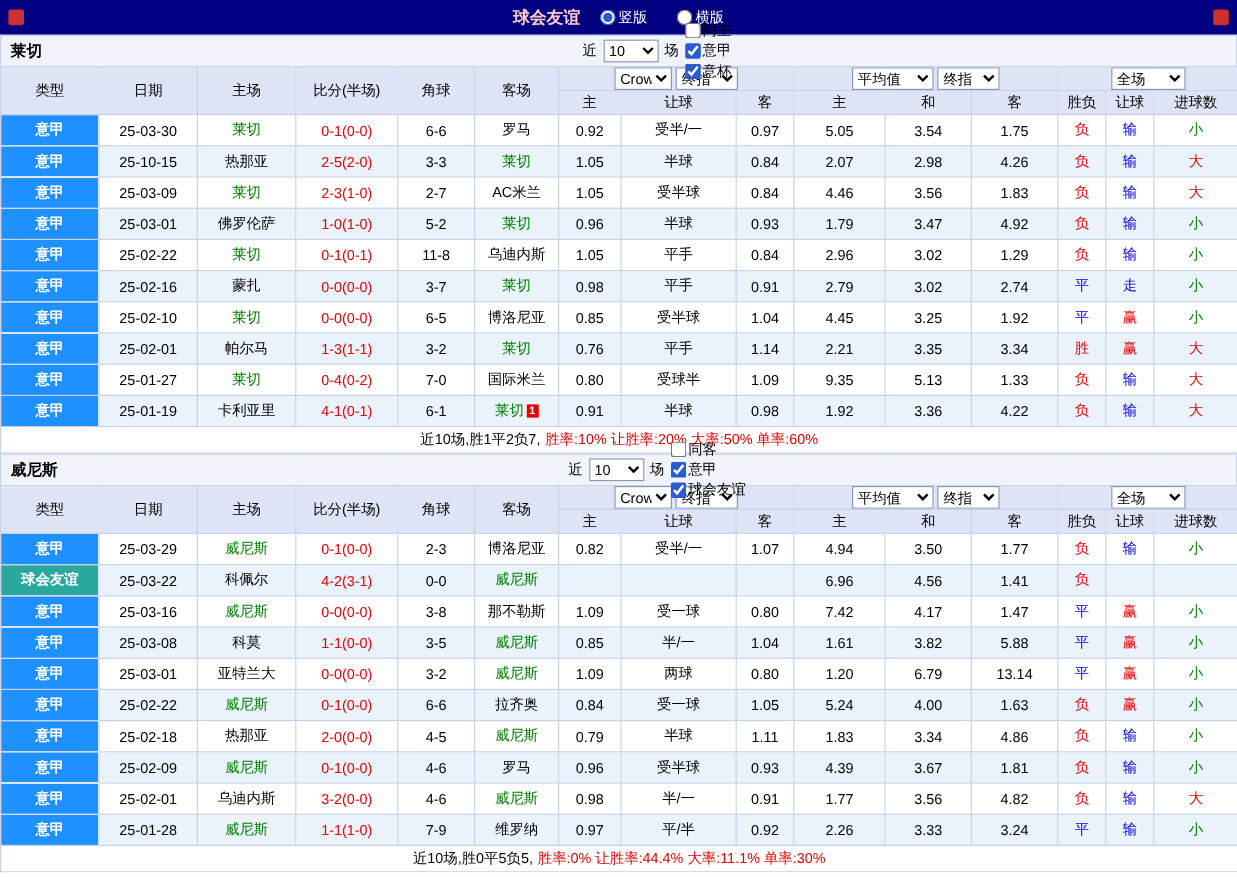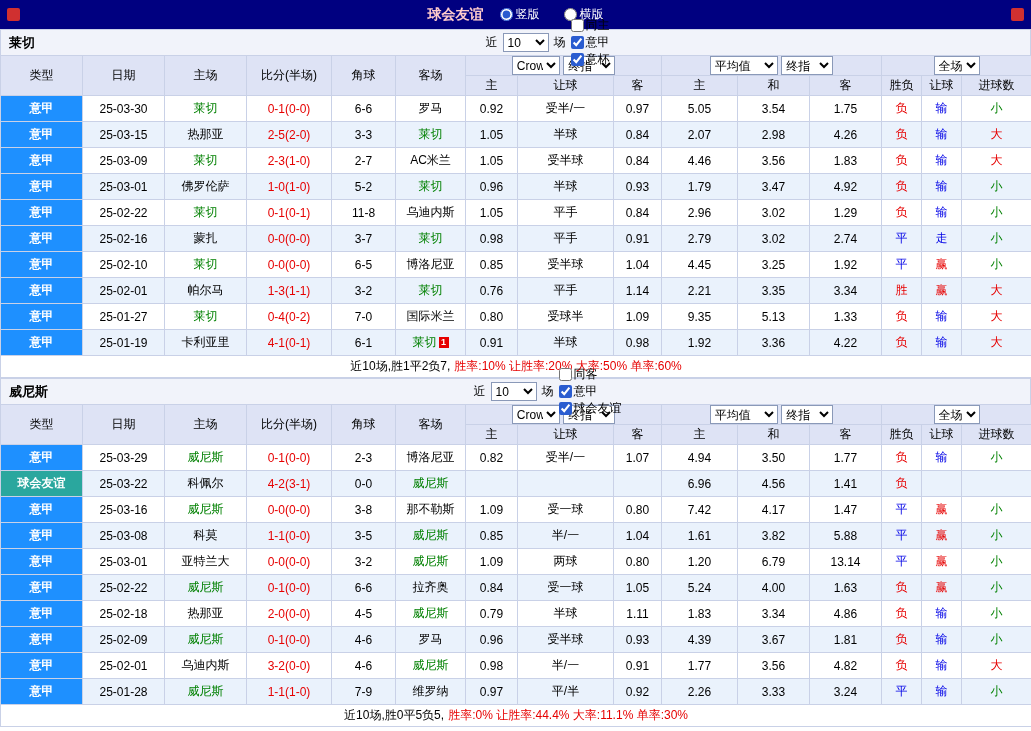--- a/index.html
+++ b/index.html
@@ -37,21 +37,21 @@
   .chk { display:flex; align-items:center; gap:2px; }
   select {
     font-size:12px; height:19px;
     border:1px solid #8A99B8; background:#fff;
     font-family:inherit;
   }
   .sel-count { width:46px; }
   .sel-book  { width:48px; }
   .sel-fin   { width:52px; }
   .sel-avg   { width:68px; }
-  .sel-scope { width:46px; }
+  .sel-scope { width:62px; }
   
   table { border-collapse:collapse; table-layout:fixed; width:1031px; }
   th, td {
     border:1px solid var(--border,#C9D1E7);
     text-align:center; vertical-align:middle;
     font-size:12px; font-weight:normal;
     padding:0 2px; overflow:hidden; white-space:nowrap;
   }
   thead th { background:var(--header-bg,#DEE3F5); height:20px; }
   thead .selrow { padding:0; }
@@ -189,21 +189,21 @@
           <td>0.97</td>
           <td>5.05</td>
           <td>3.54</td>
           <td>1.75</td>
           <td class="c-red">负</td>
           <td class="c-blue">输</td>
           <td class="c-green">小</td>
         </tr>
         <tr class="stripe">
           <td class="type-cell" style="background: rgb(30, 144, 255);">意甲</td>
-          <td>25-03-15</td>
+          <td>25-10-15</td>
           <td>热那亚</td>
           <td class="score">2-5(2-0)</td>
           <td>3-3</td>
           <td class="focus">莱切</td>
           <td>1.05</td>
           <td>半球</td>
           <td>0.84</td>
           <td>2.07</td>
           <td>2.98</td>
           <td>4.26</td>

